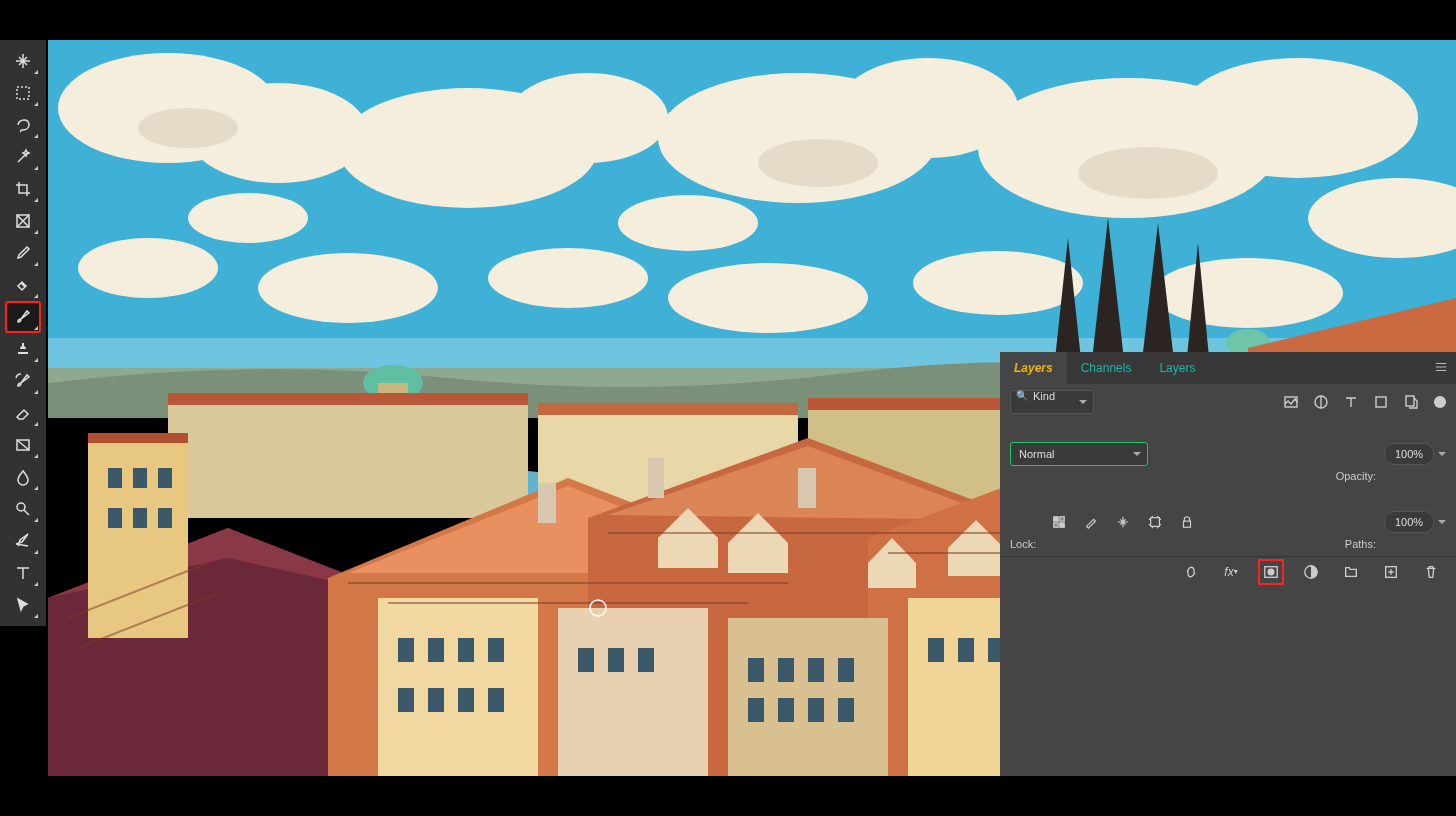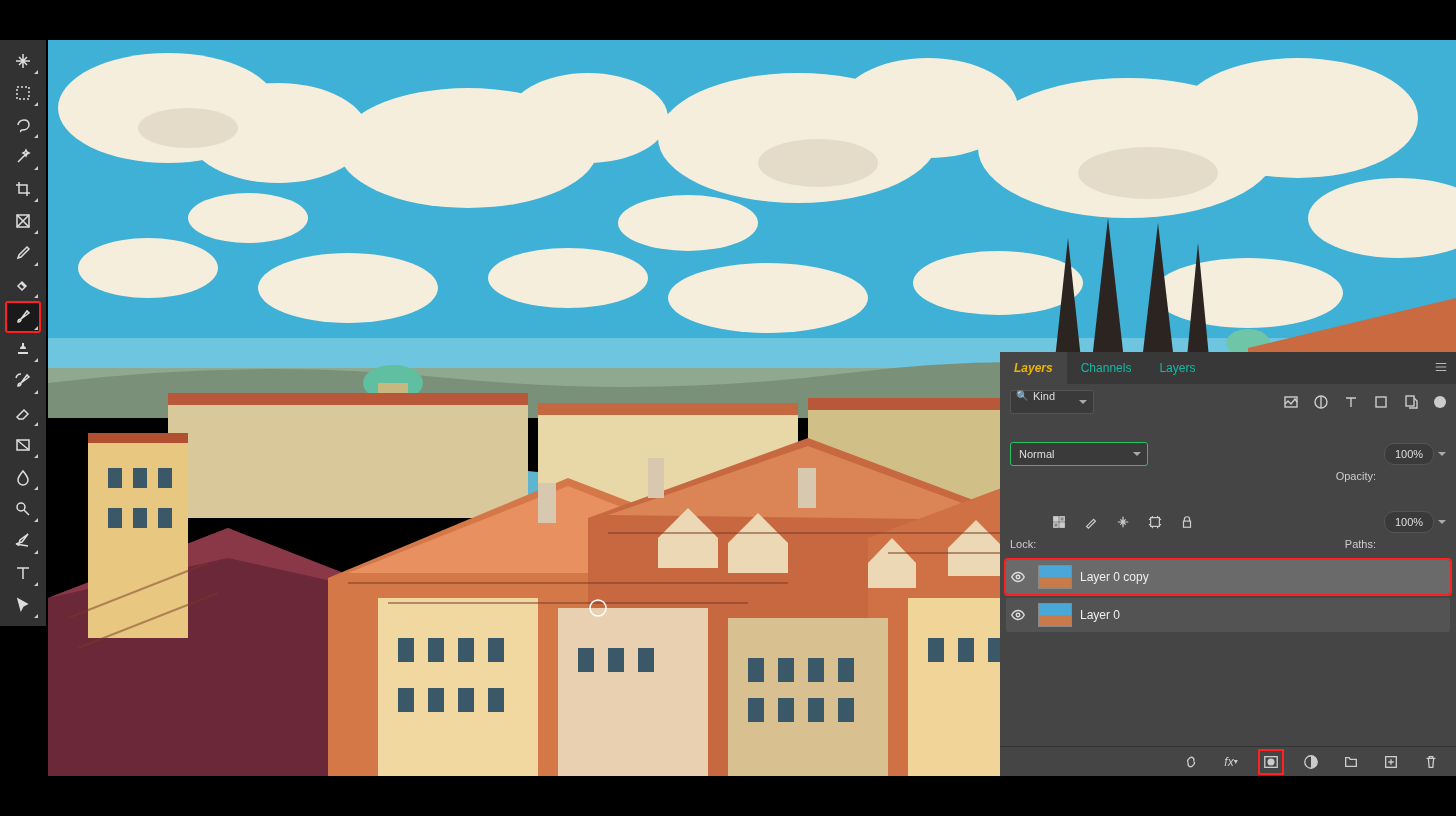--- a/index.html
+++ b/index.html
@@ -401,42 +401,20 @@
           </svg>
         </div>
     </div>
     <div style="flex:1"></div>
     <span class="lbl">Paths:</span>
     <div class="pct-wrap">
         <input class="pct-input" value="100%" style="">
       </div>
   </div>
 
-  <div class="layer-list" id="layer-list">
-      <div class="layer-row selected highlighted">
-        <div class="eye">
-          <svg viewBox="0 0 18 18">
-            <path d="M2 9s2.5-5 7-5 7 5 7 5-2.5 5-7 5-7-5-7-5z"></path>
-            <circle cx="9" cy="9" r="2"></circle>
-          </svg>
-        </div>
-        <div class="thumb"></div>
-        <span class="layer-name">Layer 0 copy</span>
-      </div>
-      <div class="layer-row">
-        <div class="eye">
-          <svg viewBox="0 0 18 18">
-            <path d="M2 9s2.5-5 7-5 7 5 7 5-2.5 5-7 5-7-5-7-5z"></path>
-            <circle cx="9" cy="9" r="2"></circle>
-          </svg>
-        </div>
-        <div class="thumb"></div>
-        <span class="layer-name">Layer 0</span>
-      </div>
-    </div>
 
   <div class="panel-footer" id="panel-footer">
       <div class="footer-btn">
         <svg viewBox="0 0 18 18">
           <path d="M6 10a3 3 0 010-4l2-2a3 3 0 014 4M12 8a3 3 0 010 4l-2 2a3 3 0 01-4-4"></path>
         </svg>
       </div>
       <div class="footer-btn">
         <span class="fx-text">fx</span>
         <span style="font-size:8px;color:#ccc;">▾</span>

